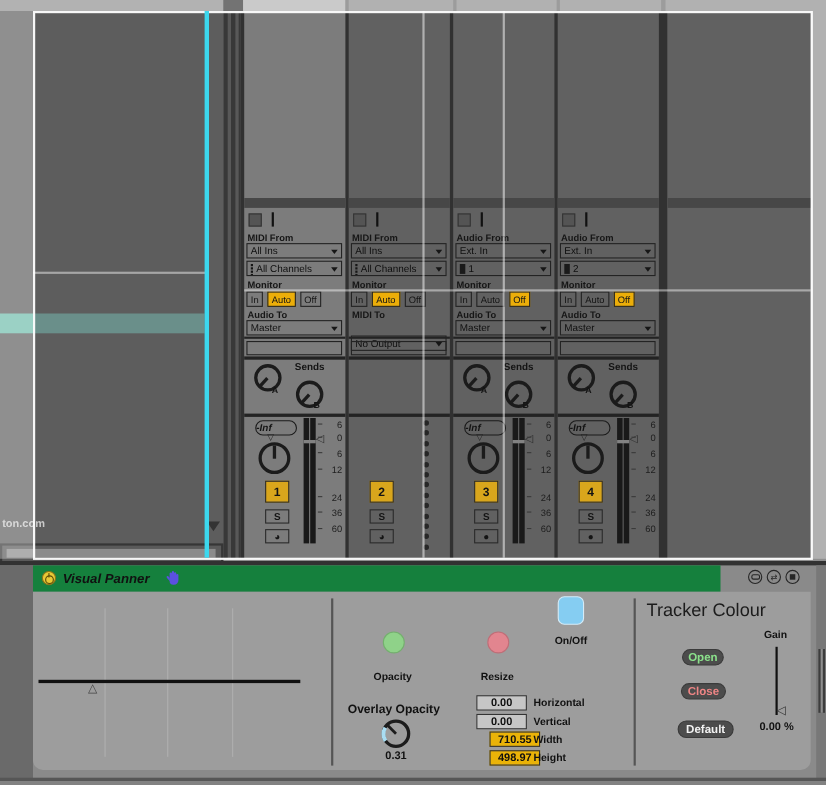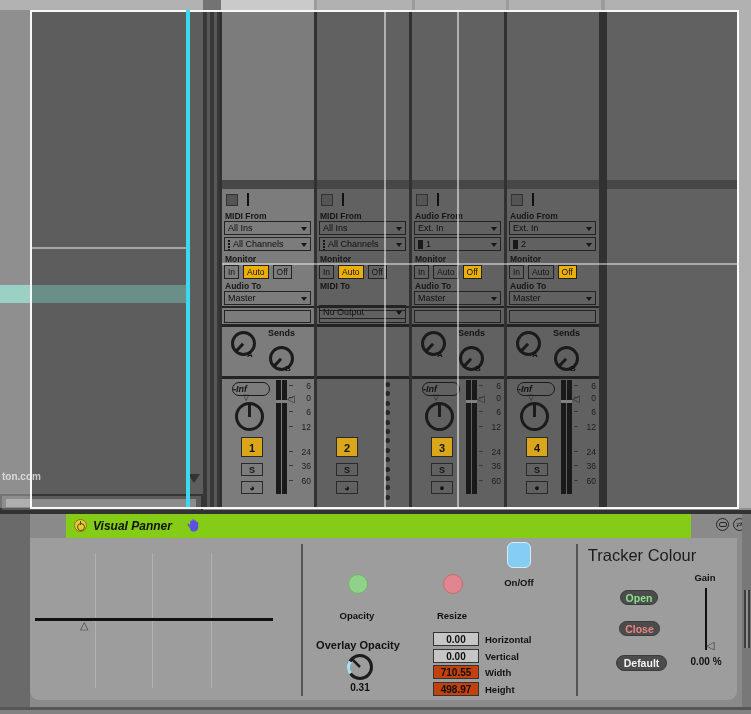--- a/index.html
+++ b/index.html
@@ -77,21 +77,21 @@
   .ov-vline{position:absolute;top:10px;width:2px;height:497px;background:rgba(255,255,255,0.5);z-index:25;}
   .ov-hline{position:absolute;height:2px;background:rgba(255,255,255,0.45);z-index:25;}
   #tracker-line{position:absolute;left:186px;top:10px;width:3.5px;height:497px;background:#3cd8ee;z-index:35;}
   #teal-band-in{position:absolute;left:30px;top:285px;width:156px;height:18px;background:#6a8f8a;z-index:5;}
   #teal-band-out{position:absolute;left:0;top:285px;width:30px;height:18px;background:#9bd1c5;z-index:22;}
 
   
   #device-area{position:absolute;left:0;top:510px;width:751px;height:204px;background:#8a8a8a;}
   .dev-darktop{position:absolute;left:0;top:0;width:751px;height:4px;background:#323232;}
   .dev-leftmargin{position:absolute;left:0;top:4px;width:30px;height:200px;background:#6a6a6a;}
-  #dev-titlebar{position:absolute;left:30px;top:4px;width:625px;height:24px;background:#84cc16;margin-left:36px;}
+  #dev-titlebar{position:absolute;left:30px;top:4px;width:625px;height:24px;background:#15803d;}
   .pwr{position:absolute;left:8px;top:5px;width:13px;height:13px;border-radius:50%;background:#e8c936;border:1px solid #8a7318;box-sizing:border-box;}
   .pwr::before{content:'';position:absolute;left:2px;top:2.5px;width:6px;height:6px;border:1.5px solid #5a4a08;border-radius:50%;}
   .pwr::after{content:'';position:absolute;left:4.7px;top:1px;width:1.8px;height:4px;background:#5a4a08;}
   .dev-title{position:absolute;left:27px;top:4.5px;font-size:12px;font-weight:700;font-style:italic;color:#111;}
   .hand{position:absolute;left:121px;top:4px;}
   .tb-icon{position:absolute;top:4px;width:13px;height:13px;border:1.5px solid #262626;border-radius:50%;box-sizing:border-box;
       display:flex;align-items:center;justify-content:center;}
   .tb-icon .rect{width:6px;height:3.5px;border:1px solid #262626;border-radius:2px;}
   .tb-icon .swap{font-size:7.5px;color:#262626;line-height:1;}
   .tb-icon .disk{width:5.5px;height:5.5px;background:#262626;}
@@ -107,21 +107,21 @@
 
   
   .onoff-btn{position:absolute;left:477px;top:4px;width:24px;height:26px;background:#85cdf2;border:1px solid #d5ebf7;border-radius:6px;box-sizing:border-box;}
   .round-btn{position:absolute;width:18px;height:18px;border-radius:50%;}
   .green-btn{left:318px;top:36px;background:#8fd289;border:1px solid #74b06e;}
   .pink-btn{left:413px;top:36px;background:#e2858f;border:1px solid #c06d77;}
   .oknob{position:absolute;left:314px;top:113px;}
   .ofield{position:absolute;left:403px;height:14px;}
   .fbox{position:absolute;left:0;top:0;width:46px;height:14px;background:#c6c6c6;border:1px solid #333;box-sizing:border-box;
       font-size:10px;font-weight:700;text-align:center;line-height:13px;color:#101010;}
-  .fbox.blue{background:#c2410c;}
+  .fbox.blue{background:#eab308;margin-left:12px;}
   .flabel{position:absolute;left:52px;top:2px;font-size:9.5px;font-weight:700;color:#111;white-space:nowrap;}
 
   
   .pill{position:absolute;background:#4c4c4c;border:1px solid #3a3a3a;border-radius:8px;box-sizing:border-box;
       font-size:10.5px;font-weight:700;text-align:center;}
   .gain-line{position:absolute;left:675px;top:50px;width:2px;height:62px;background:#111;}
   .gain-tri{position:absolute;left:676px;top:101px;font-size:11px;color:#333;}
 
   #dev-scrollstrip{position:absolute;left:742px;top:4px;width:9px;height:200px;background:#787878;}
   #dev-scrollhandle{position:absolute;left:1.5px;top:76px;width:6px;height:58px;background:#3d3d3d;}

